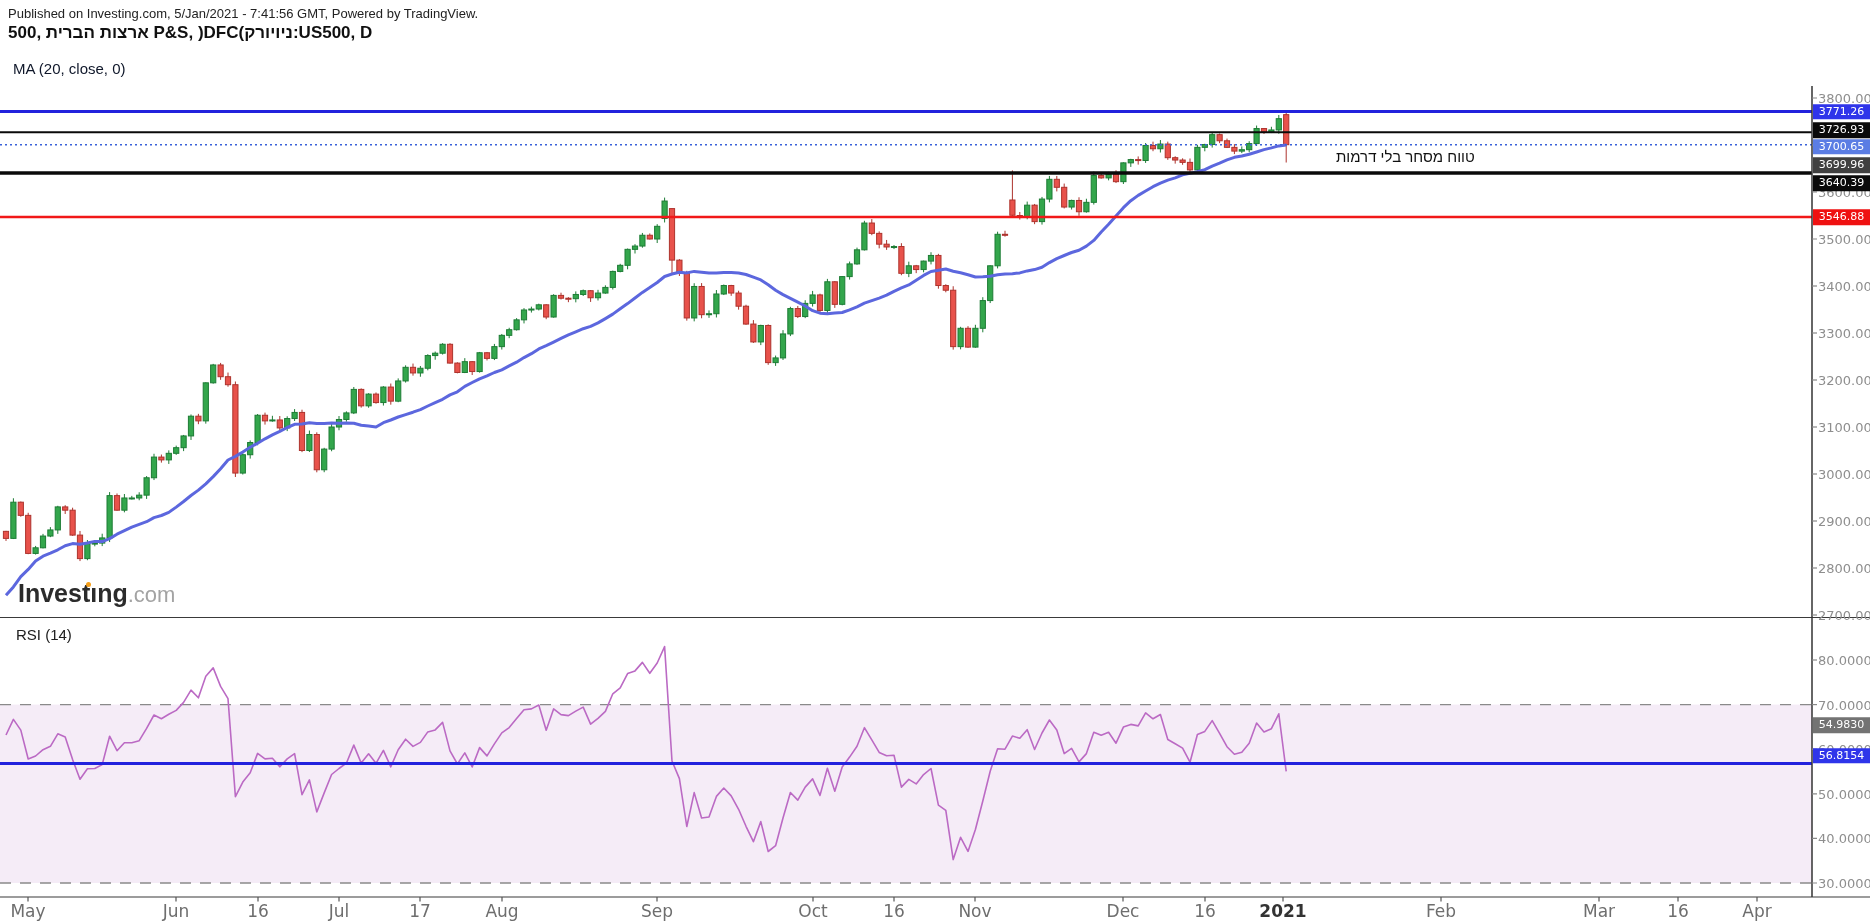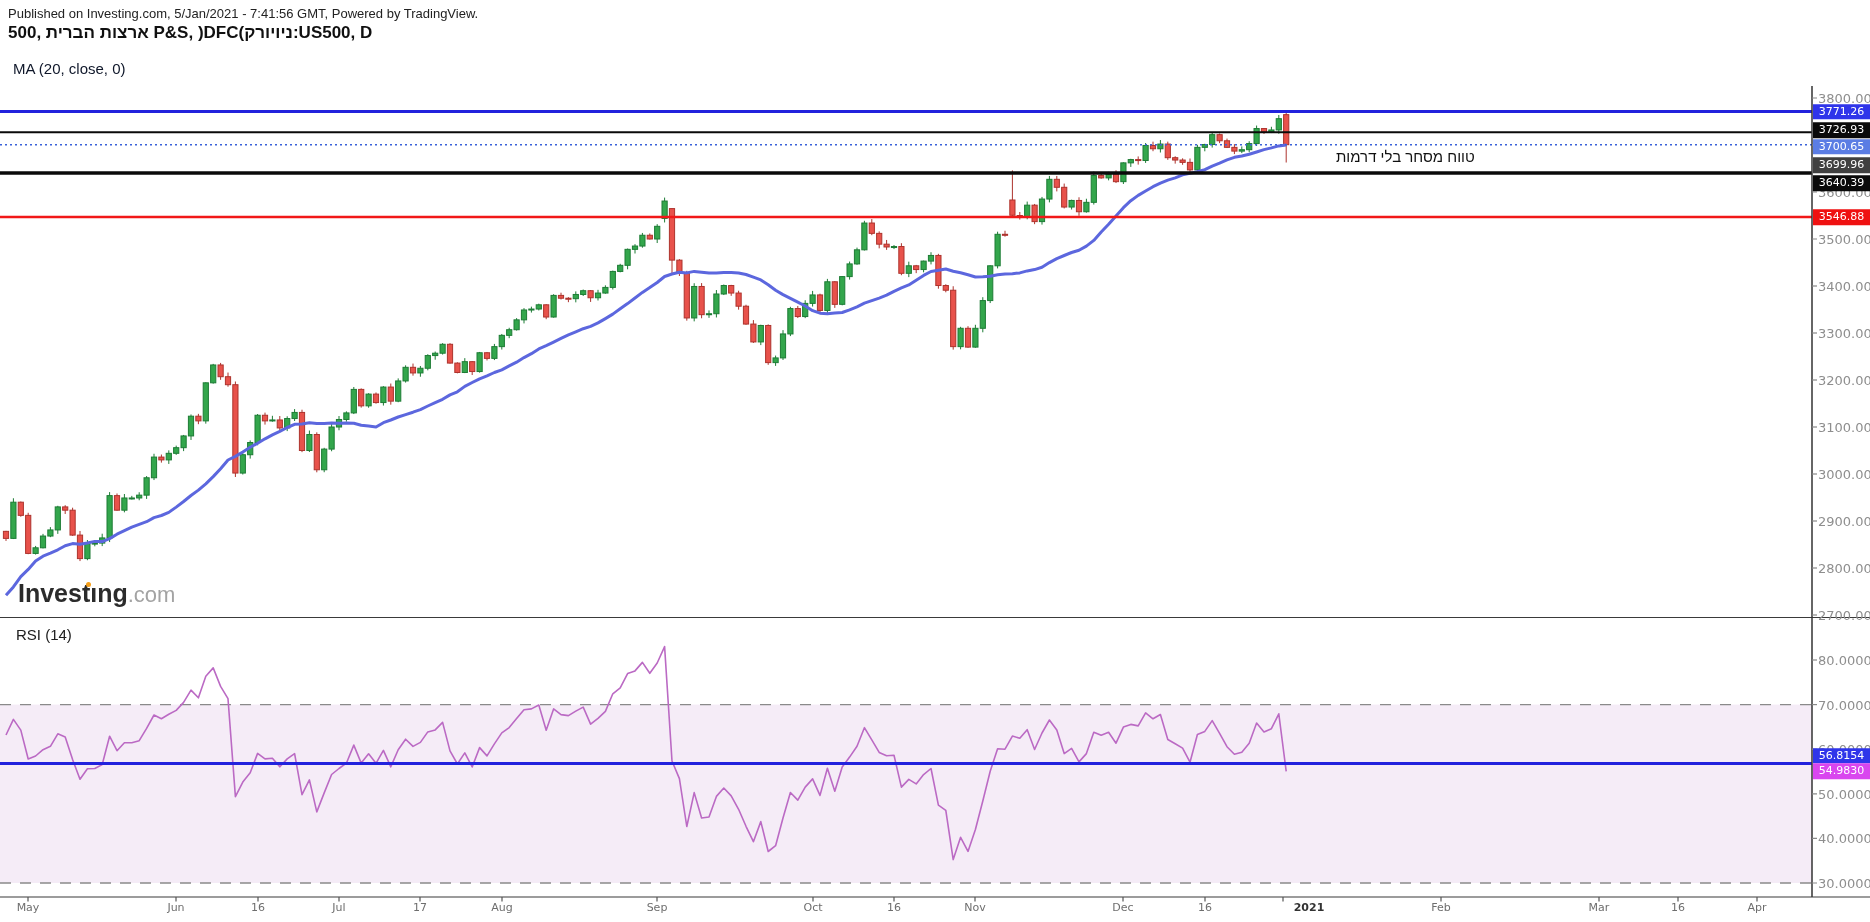--- a/index.html
+++ b/index.html
@@ -16,21 +16,21 @@
   #logo{left:18px;top:579px;font-size:25px;font-weight:bold;color:#2b2b2b;letter-spacing:0;}
   #logo .com{font-weight:normal;color:#a3a3a3;font-size:22px;}
   #logo .odot{position:absolute;width:5px;height:5px;border-radius:50%;background:#f6a01b;
               left:68px;top:3px;}
   .ytick{position:absolute;left:1818px;font-size:13px;color:#8e8e8e;
          font-family:"DejaVu Sans",sans-serif;transform:translateY(-50%);}
   .plabel{position:absolute;left:1813px;width:57px;height:15.5px;color:#fff;
           font-size:11px;font-weight:normal;font-family:"DejaVu Sans",sans-serif;
           display:flex;align-items:center;justify-content:center;
           transform:translateY(-50%);line-height:15.5px;}
-  .xlabel{position:absolute;top:901px;font-size:11px;color:#6e6e6e;
+  .xlabel{position:absolute;top:901px;font-size:17px;color:#6e6e6e;
           font-family:"DejaVu Sans",sans-serif;transform:translateX(-50%);}
   .xlabel.bold{font-weight:bold;color:#333;}
 </style>
 </head>
 <body>
 
 <div id="stage">
   <svg id="chart-svg" width="1870" height="922">
       <rect x="0" y="704.6" width="1812" height="178.39999999999998" fill="#f5ecf7"></rect>
       <line x1="0" y1="704.6" x2="1812" y2="704.6" stroke="#8a8a8a" stroke-width="1.4" stroke-dasharray="11,9"></line>
@@ -465,32 +465,32 @@
       <div class="ytick" style="top: 793.8px;">50.0000</div>
       <div class="ytick" style="top: 838.4px;">40.0000</div>
       <div class="ytick" style="top: 883px;">30.0000</div>
       <div class="plabel" style="top: 111.5px; background: rgb(47, 53, 234);">3771.26</div>
       <div class="plabel" style="top: 130px; background: rgb(10, 10, 10);">3726.93</div>
       <div class="plabel" style="top: 146.5px; background: rgb(91, 125, 228);">3700.65</div>
       <div class="plabel" style="top: 165px; background: #404040;">3699.96</div>
       <div class="plabel" style="top: 183px; background: rgb(10, 10, 10);">3640.39</div>
       <div class="plabel" style="top: 217px; background: rgb(239, 17, 17);">3546.88</div>
       <div class="plabel" style="top: 755.5px; background: rgb(47, 53, 234);">56.8154</div>
-      <div class="plabel" style="top: 771px; background: #d946ef;">54.9830</div>
+      <div class="plabel" style="top: 725px; background: #737373;">54.9830</div>
       <div class="xlabel" style="left: 28px;">May</div>
       <div class="xlabel" style="left: 176px;">Jun</div>
       <div class="xlabel" style="left: 258px;">16</div>
       <div class="xlabel" style="left: 339px;">Jul</div>
       <div class="xlabel" style="left: 420px;">17</div>
       <div class="xlabel" style="left: 502px;">Aug</div>
       <div class="xlabel" style="left: 657px;">Sep</div>
       <div class="xlabel" style="left: 813px;">Oct</div>
       <div class="xlabel" style="left: 894px;">16</div>
       <div class="xlabel" style="left: 975px;">Nov</div>
       <div class="xlabel" style="left: 1123px;">Dec</div>
       <div class="xlabel" style="left: 1205px;">16</div>
-      <div class="xlabel bold" style="left: 1283px; margin-left: 26px;">2021</div>
+      <div class="xlabel bold" style="left: 1283px;">2021</div>
       <div class="xlabel" style="left: 1441px;">Feb</div>
       <div class="xlabel" style="left: 1599px;">Mar</div>
       <div class="xlabel" style="left: 1678px;">16</div>
       <div class="xlabel" style="left: 1757px;">Apr</div>
     </div>
 </div>
 
 </body></html>

